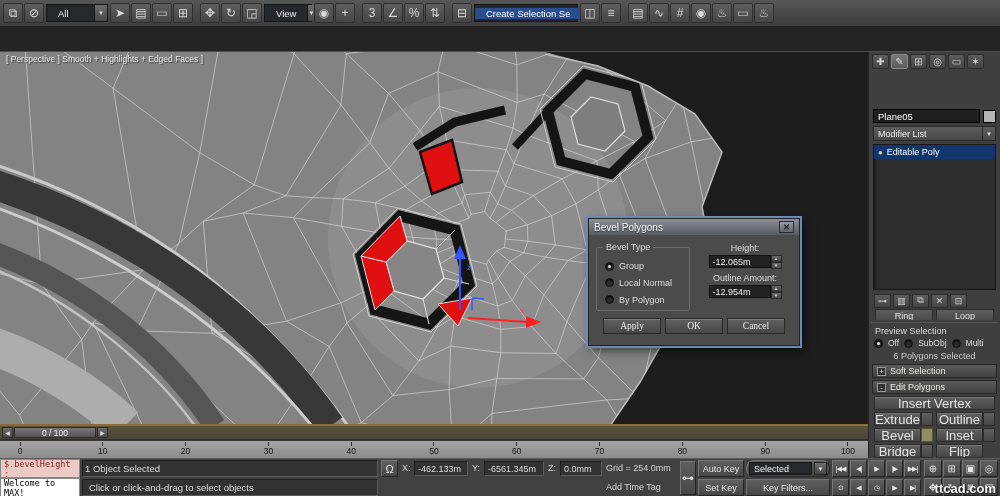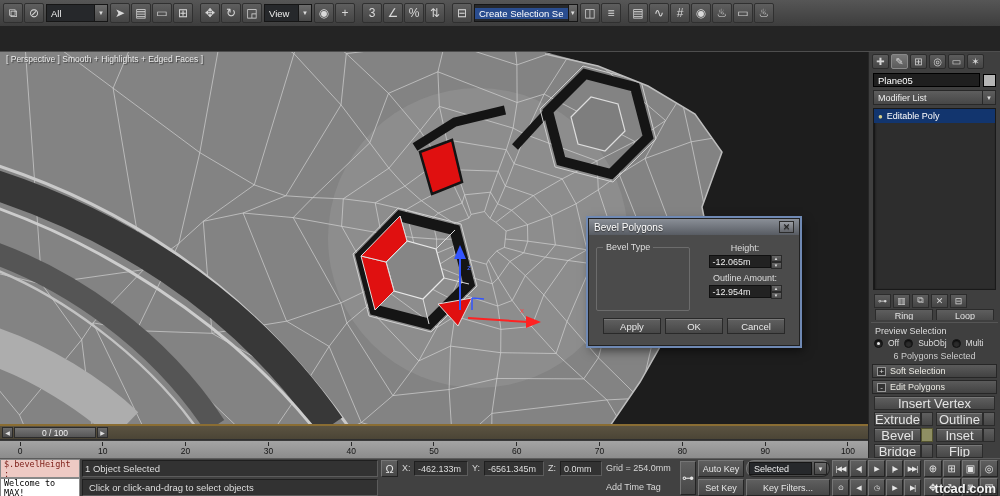--- a/index.html
+++ b/index.html
@@ -5,21 +5,21 @@
   * { box-sizing: border-box; margin: 0; padding: 0; }
   body { background:#1a1a1a; font-family:"Liberation Sans", sans-serif; }
   .app { position:relative; width:1000px; height:496px; background:#3e3e3e; overflow:hidden; color:#ddd; font-size:10px; }
 
   
   .toolbar { position:absolute; top:0; left:0; right:0; height:27px; background:linear-gradient(#565656,#3d3d3d); border-bottom:1px solid #242424; display:flex; align-items:center; gap:2px; padding:0 3px; }
   .tgroup { display:flex; align-items:center; gap:1px; }
   .ticon { width:20px; height:20px; display:flex; align-items:center; justify-content:center; color:#d9d9d9; font-size:12px; background:linear-gradient(#5e5e5e,#454545); border:1px solid #303030; border-radius:2px; cursor:default; overflow:hidden; }
   .ticon.sep { width:5px; background:none; border:none; }
   .tselect { height:18px; background:#26282b; border:1px solid #161616; display:flex; align-items:center; }
-  .tselect .val { padding:0 4px; color:#eee; font-size:9.5px; white-space:nowrap; }
+  .tselect .val { padding:0 11px; color:#eee; font-size:9.5px; white-space:nowrap; }
   .tselect .arrow { width:13px; height:100%; background:linear-gradient(#6c6c6c,#484848); border-left:1px solid #161616; display:flex; align-items:center; justify-content:center; font-size:6px; color:#ddd; }
   .tselect.hl .val { background:#2a4d8f; color:#fff; }
 
   .menustrip { position:absolute; top:27px; left:0; right:0; height:25px; background:#242424; border-bottom:1px solid #4e4e4e; }
 
   
   .viewport { position:absolute; top:52px; left:0; width:868px; height:374px; background:#808080; overflow:hidden; border-bottom:2px solid #8a6d33; }
   .viewport svg { position:absolute; inset:0; }
   .vplabel { position:absolute; top:2px; left:6px; color:#ececec; font-size:8.5px; text-shadow:1px 1px 1px #3a3a3a; z-index:3; }
 
@@ -34,28 +34,28 @@
   .radio { width:9px; height:9px; border-radius:50%; background:#2c2c2c; border:1px solid #111; box-shadow:inset 0 1px 2px #000; position:relative; flex:none; }
   .radiorow.on .radio::after { content:""; position:absolute; inset:2px; border-radius:50%; background:#e8e8e8; }
   .radiolabel { font-size:9px; color:#ddd; white-space:nowrap; }
   .dlg-right { position:absolute; left:106px; top:24px; width:100px; text-align:center; }
   .dlg-lab { font-size:9px; color:#ddd; margin-bottom:2px; }
   .spin { display:flex; justify-content:center; margin-bottom:4px; }
   .spin .field { width:62px; height:13px; background:#222; border:1px solid #101010; color:#eee; font-size:9px; display:flex; align-items:center; padding:0 3px; }
   .spin .arrows { display:flex; flex-direction:column; width:11px; }
   .spin .sar { flex:1; background:linear-gradient(#666,#4a4a4a); border:1px solid #2a2a2a; font-size:4.5px; color:#ddd; display:flex; align-items:center; justify-content:center; height:6px; }
   .dlg-buttons { position:absolute; left:0; right:0; bottom:11px; display:flex; justify-content:space-between; padding:0 14px; }
-  .dbtn { width:58px; height:16px; background:linear-gradient(#606060,#474747); border:1px solid #292929; box-shadow:inset 0 1px 0 #7a7a7a; color:#e9e9e9; font-size:9.5px; display:flex; align-items:center; justify-content:center; }
+  .dbtn { width:58px; height:16px; background:linear-gradient(#606060,#474747); border:1px solid #292929; box-shadow:inset 0 1px 0 #7a7a7a; color:#e9e9e9; font-size:9.5px; display:flex; align-items:center; justify-content:center;font-family:Liberation Serif, serif; }
 
   
   .panel { position:absolute; top:52px; right:0; width:132px; height:406px; background:#3f3f3f; border-left:1px solid #262626; display:flex; flex-direction:column; font-size:9px; }
   .ptabs { height:19px; display:flex; align-items:center; gap:2px; padding:0 3px; }
   .ptab { width:17px; height:15px; display:flex; align-items:center; justify-content:center; font-size:10px; color:#d5d5d5; background:linear-gradient(#5c5c5c,#454545); border:1px solid #2c2c2c; border-radius:2px; }
   .ptab.on { background:linear-gradient(#787878,#5b5b5b); border-color:#888; }
-  .pname-row { display:flex; align-items:center; gap:3px; padding:1px 4px; height:18px; }
+  .pname-row { display:flex; align-items:center; gap:3px; padding:1px 4px; height:18px;margin-top:36px; }
   .namefield { flex:1; height:14px; background:#1f1f1f; border:1px solid #000; color:#fff; display:flex; align-items:center; padding:0 4px; font-size:9.5px; }
   .swatch { width:13px; height:13px; background:#b5b5b5; border:1px solid #000; }
   .modlist { margin:1px 4px; height:15px; background:linear-gradient(#5e5e5e,#474747); border:1px solid #282828; display:flex; align-items:center; }
   .modlist .val { flex:1; padding:0 4px; color:#eee; }
   .modlist .arrow { width:13px; height:100%; border-left:1px solid #282828; display:flex; align-items:center; justify-content:center; font-size:6px; }
   .stack { margin:2px 4px; flex:1; min-height:80px; background:#2d2d2d; border:1px solid #191919; box-shadow:inset 1px 1px 2px #111; }
   .stackrow { height:14px; background:#12356e; display:flex; align-items:center; gap:4px; padding:0 4px; color:#fff; }
   .stackrow .bulb { color:#d8d08a; font-size:8px; }
   .stackicons { height:17px; display:flex; gap:2px; align-items:center; padding:0 5px; }
   .sicon { width:17px; height:14px; display:flex; align-items:center; justify-content:center; font-size:9px; color:#d5d5d5; background:linear-gradient(#5c5c5c,#454545); border:1px solid #2c2c2c; }
@@ -223,20 +223,34 @@
 
     <div class="vplabel">[ Perspective ] Smooth + Highlights + Edged Faces ]</div>
 
     <div class="dialog">
       <div class="dlg-title">
         <span>Bevel Polygons</span>
         <span class="dlg-close">✕</span>
       </div>
       <div class="groupbox">
         <span class="legend">Bevel Type</span>
+        <div class="radios">
+            <div class="radiorow on">
+            <span class="radio"></span>
+            <span class="radiolabel">Group</span>
+          </div>
+            <div class="radiorow">
+            <span class="radio"></span>
+            <span class="radiolabel">Local Normal</span>
+          </div>
+            <div class="radiorow">
+            <span class="radio"></span>
+            <span class="radiolabel">By Polygon</span>
+          </div>
+          </div>
       </div>
       <div class="dlg-right">
         <div class="dlg-lab">Height:</div>
         <div class="spin">
           <span class="field">-12.065m</span>
           <span class="arrows">
             <span class="sar">▲</span>
             <span class="sar">▼</span>
           </span>
         </div>

